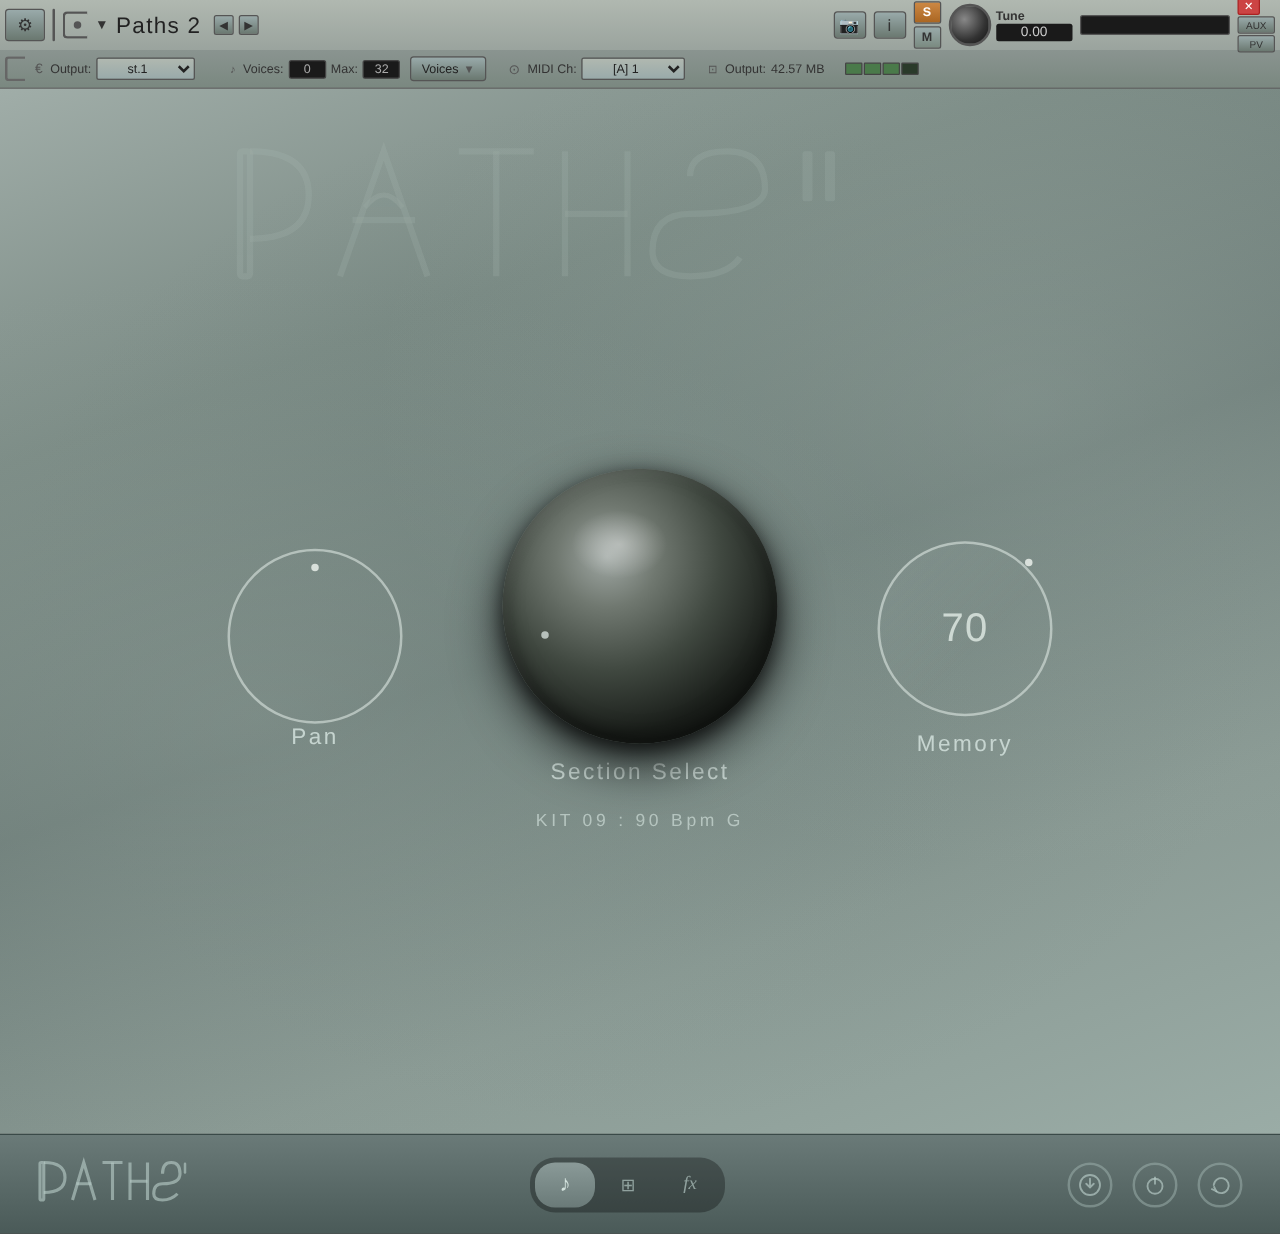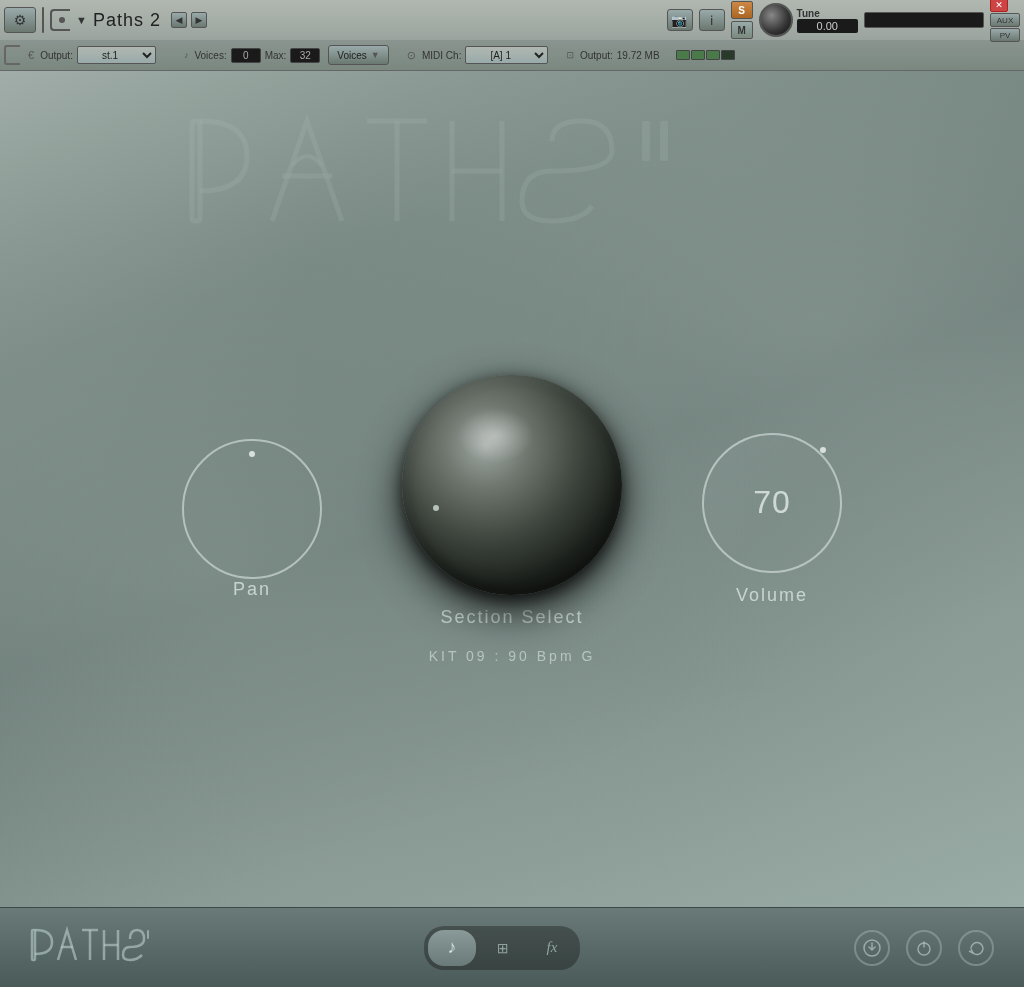--- a/index.html
+++ b/index.html
@@ -616,21 +616,21 @@
         <span style="font-size:11px;color:#555;margin-right:2px;">⊙</span>
         <span class="ctrl-label">MIDI Ch:</span>
         <select class="ctrl-select">
           <option>[A]  1</option>
         </select>
       </div>
 
       <div class="memory-area" style="margin-left:10px;">
         <span style="font-size:9px;color:#555;margin-right:2px;">⊡</span>
         <span class="ctrl-label">Output:</span>
-        <span class="ctrl-label">19.72 MB</span>
+        <span class="ctrl-label">42.57 MB</span>
       </div>
 
       <div class="mem-bars" style="margin-left:8px;">
         <div class="mem-bar active"></div>
         <div class="mem-bar active"></div>
         <div class="mem-bar active"></div>
         <div class="mem-bar"></div>
       </div>
     </div>
   </div>
@@ -690,21 +690,21 @@
           </div>
           <span class="control-label">Section Select</span>
           <span class="kit-label">KIT 09 : 90 Bpm G</span>
         </div>
 
         <div class="volume-control">
           <div class="volume-knob">
             <span class="volume-value">70</span>
             <div class="volume-dot"></div>
           </div>
-          <span class="control-label">Volume</span>
+          <span class="control-label">Memory</span>
         </div>
 
       </div>
     </div>
   </div>
 
   <div class="bottom-bar">
 
     <div class="bottom-logo">
       <svg width="120" height="40" viewBox="0 0 120 40">

